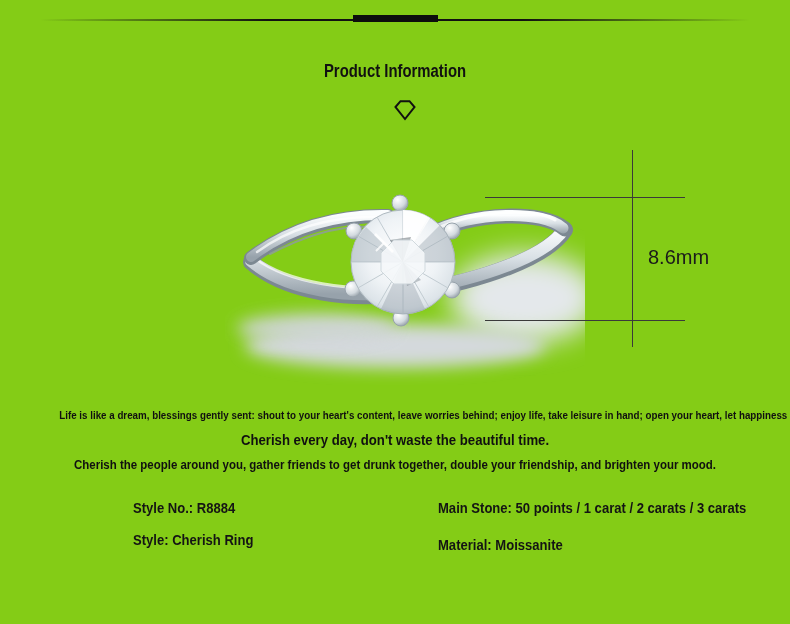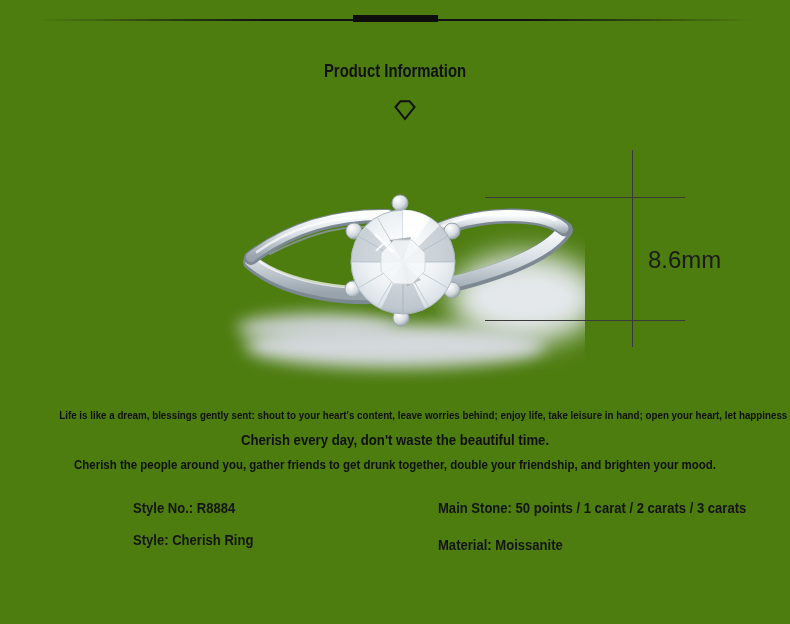--- a/index.html
+++ b/index.html
@@ -1,20 +1,20 @@
 <!DOCTYPE html>
 <html><head>
 <meta charset="utf-8">
 <style>
   html,body{margin:0;padding:0;background:#fff;}
   .page{
     position:relative;
     width:790px;height:624px;
     margin:0 auto;
-    background:#4d7c0f;
+    background:#84cc16;
     overflow:hidden;
     font-family:"Liberation Sans", sans-serif;
     color:#141414;
   }
   
   .divider-line{
     position:absolute;left:40px;top:19px;width:710px;height:2px;
     background:linear-gradient(to right, rgba(0,0,0,0) 0%, #111 32%, #111 68%, rgba(0,0,0,0) 100%);
   }
   .divider-bar{
@@ -31,21 +31,21 @@
   .gem-icon{position:absolute;left:391px;top:99px;}
   
   .ring-wrap{position:absolute;left:225px;top:170px;width:360px;height:215px;}
   
   .dim-line{position:absolute;background:#3a3a3a;}
   .dim-v{left:632px;top:150px;width:1px;height:197px;}
   .dim-h-top{left:485px;top:197px;width:200px;height:1px;}
   .dim-h-bottom{left:485px;top:320px;width:200px;height:1px;}
   .dim-label{
     position:absolute;left:648px;top:246px;
-    font-size:24px;font-weight:400;color:#1b1b1b;white-space:nowrap;
+    font-size:20px;font-weight:400;color:#1b1b1b;white-space:nowrap;
   }
   
   .tag{position:absolute;left:0;width:790px;text-align:center;color:#101010;white-space:nowrap;}
   .cond{transform:scaleX(.85);transform-origin:center;}
   .tag-1{top:409px;font-size:11.5px;font-weight:700;}
   .tag-2{top:431px;font-size:15.5px;font-weight:700;}
   .tag-3{top:457px;font-size:13.5px;font-weight:700;}
   
   .detail{
     position:absolute;font-size:15px;font-weight:700;color:#141414;

